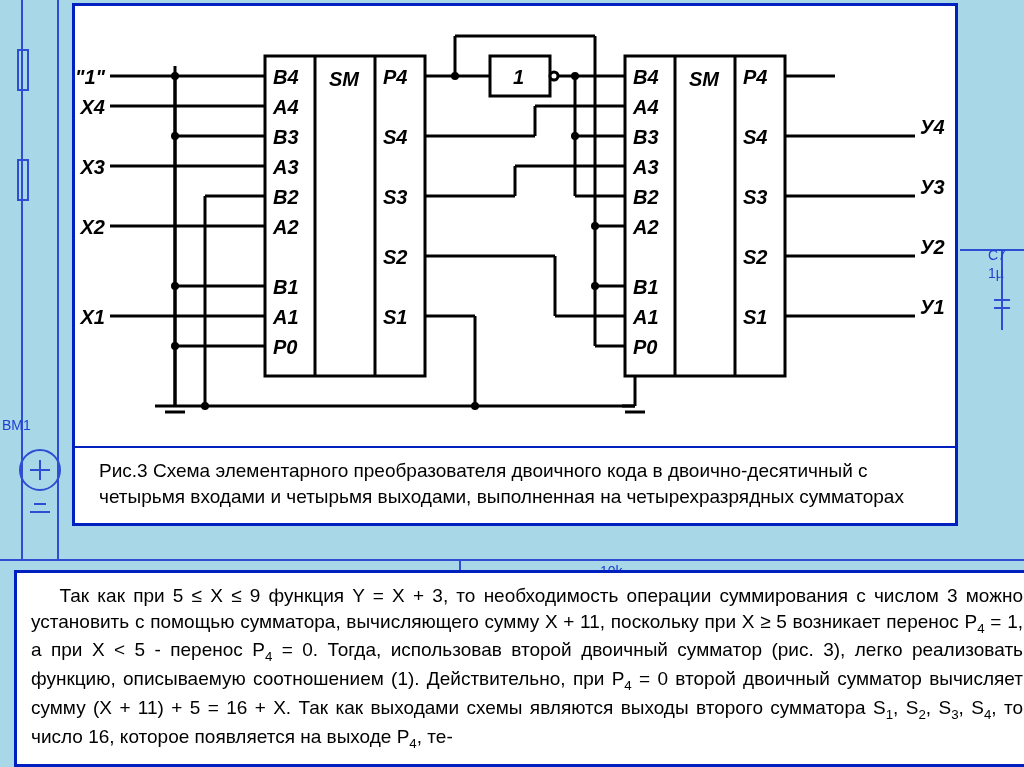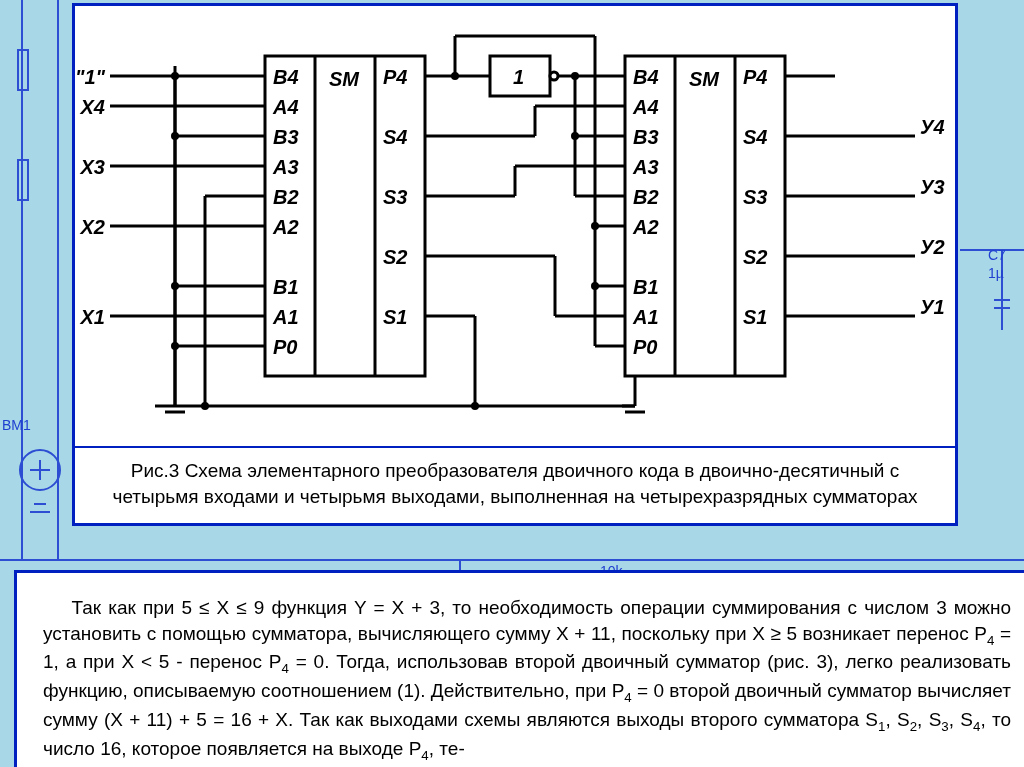--- a/index.html
+++ b/index.html
@@ -29,39 +29,38 @@
   }
   .diagram-area {
     position: relative;
     width: 100%;
     height: 440px;
     background: #fff;
   }
   .caption {
     border-top: 2px solid #0020c0;
     padding: 10px 24px 14px 24px;
-    text-align: center;
     font-size: 19px;
     line-height: 1.35;
     color: #000;
   }
   .text-frame {
     position: absolute;
     left: 14px;
     top: 570px;
     width: 992px;
     background: #fff;
     border: 3px solid #0020c0;
     padding: 10px 14px 12px 14px;
     z-index: 2;
     font-size: 19px;
     line-height: 1.35;
     text-align: justify;
   }
-  .text-frame p { margin: 12px; text-indent: 1.5em; }
+  .text-frame p { margin: 0; text-indent: 1.5em; }
   sub { font-size: 0.7em; vertical-align: sub; }
   .diagram-area svg text {
     font-family: Arial, sans-serif;
     font-weight: bold;
     font-style: italic;
     font-size: 20px;
     fill: #000;
   }
   .bg-label {
     font-family: Arial, sans-serif;

